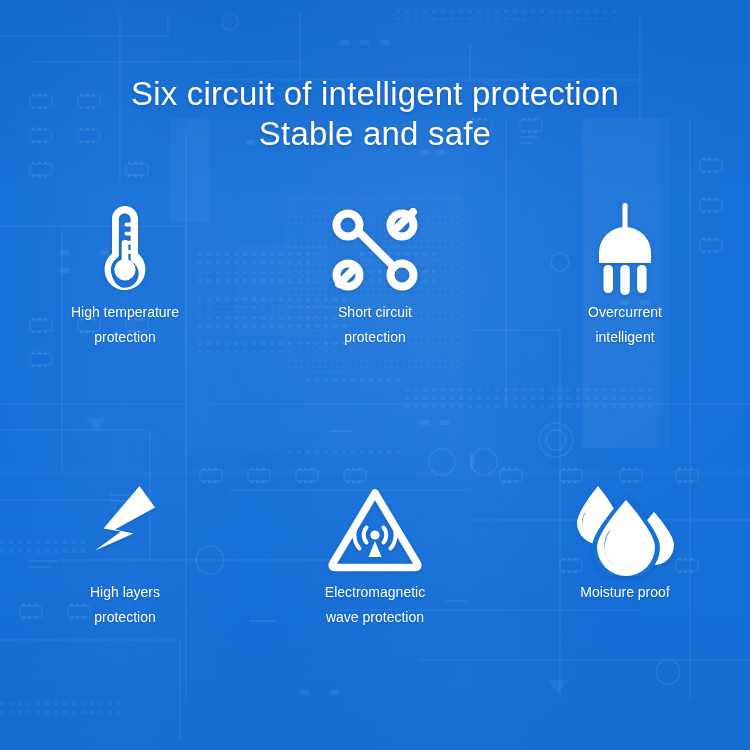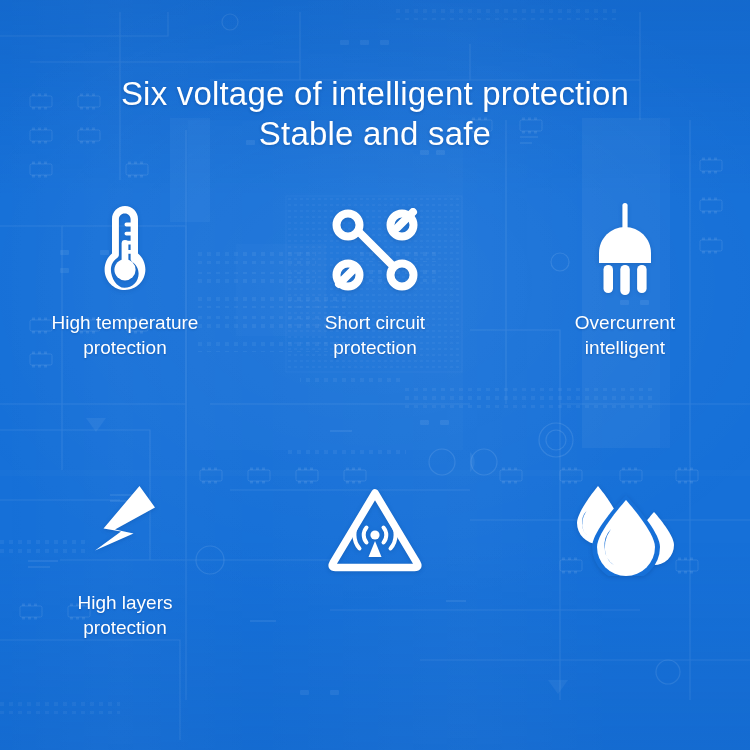--- a/index.html
+++ b/index.html
@@ -77,23 +77,22 @@
     height: 100px;
     display: flex;
     align-items: center;
     justify-content: center;
   }
   .icon-wrap svg {
     display: block;
     filter: drop-shadow(0 1px 2px rgba(0,40,100,0.22));
   }
   .cell-label {
-    margin-top: 10px;
     color: #ffffff;
-    font-size: 19px;
+    font-size: 14px;
     line-height: 25px;
     text-align: center;
     white-space: pre-line;
     text-shadow: 0 1px 2px rgba(0,40,100,0.28);
   }
 </style>
 </head>
 <body>
 
 <div id="poster">
@@ -253,21 +252,21 @@
         <rect x="28" y="566" width="22" height="2"></rect>
         <rect x="250" y="620" width="26" height="2"></rect>
         <rect x="446" y="600" width="20" height="2"></rect>
       </g>
     </svg>
   </div>
 
   <div class="bg-layer bg-sheen"></div>
   <div class="bg-layer bg-vign"></div>
 
-  <h1 class="headline">Six voltage of intelligent protection
+  <h1 class="headline">Six circuit of intelligent protection
 Stable and safe</h1>
 
   <div class="grid">
 
     <div class="cell">
       <div class="icon-wrap">
         <svg width="56" height="92" viewBox="0 0 56 92">
           <g fill="#ffffff">
             <path d="M28 2c-7.2 0-13 5.8-13 13v34.4c-4.6 3.9-7.4 9.7-7.4 16C7.6 76.9 16.7 86 28 86s20.4-9.1 20.4-20.4c0-6.3-2.8-12.1-7.4-16V15c0-7.2-5.8-13-13-13zm0 7.4c3.1 0 5.6 2.5 5.6 5.6v3.6h-4.2a1.9 1.9 0 0 0 0 3.8h4.2v5.3h-4.2a1.9 1.9 0 0 0 0 3.8h4.2v5.3h-4.2a1.9 1.9 0 0 0 0 3.8h4.2v5.3h-4.2a1.9 1.9 0 0 0 0 3.8h4.2v5.1c0 1.3.6 2.5 1.7 3.2 3.9 2.6 6.3 7 6.3 11.7 0 7.8-6.3 14.1-14.1 14.1S13.9 73.5 13.9 65.7c0-4.7 2.4-9.1 6.3-11.7 1.1-.7 1.7-1.9 1.7-3.2V15c0-3.1 2.5-5.6 5.6-5.6z"></path>
             <circle cx="28" cy="65.8" r="10.6"></circle>
@@ -339,20 +338,22 @@
             <circle cx="48" cy="48" r="4.6"></circle>
           </g>
           <g fill="none" stroke="#ffffff" stroke-width="4" stroke-linecap="round">
             <path d="M39.5 40.5 a11.5 11.5 0 0 0 0 15"></path>
             <path d="M56.5 40.5 a11.5 11.5 0 0 1 0 15"></path>
             <path d="M32.5 34.5 a20.5 20.5 0 0 0 0 27"></path>
             <path d="M63.5 34.5 a20.5 20.5 0 0 1 0 27"></path>
           </g>
         </svg>
       </div>
+      <div class="cell-label">Electromagnetic
+wave protection</div>
     </div>
 
     <div class="cell">
       <div class="icon-wrap">
         <svg width="106" height="92" viewBox="0 0 106 92">
           <defs>
             <clipPath id="dropSmall">
               <path d="M26 2 C26 2 5 27 5 39 A21 21 0 0 0 47 39 C47 27 26 2 26 2 Z"></path>
             </clipPath>
             <clipPath id="dropRight">
@@ -379,16 +380,17 @@
 
           <g>
             <path fill="#1670d8" d="M54 11 C54 11 20 46 20 63 A34 34 0 0 0 88 63 C88 46 54 11 54 11 Z"></path>
             <path fill="#ffffff" d="M54 16 C54 16 25 48 25 63 A29 29 0 0 0 83 63 C83 48 54 16 54 16 Z"></path>
             <g clip-path="url(#dropBig)">
               <path fill="#1670d8" opacity="0.9" d="M39 45 q-9 13 -5 26 q2.5 7.5 8 10 q-8.5 -5 -9.5 -17 q-1 -11.5 6.5 -19 z"></path>
             </g>
           </g>
         </svg>
       </div>
+      <div class="cell-label">Moisture proof</div>
     </div>
 
   </div>
 </div>
 
 </body></html>

